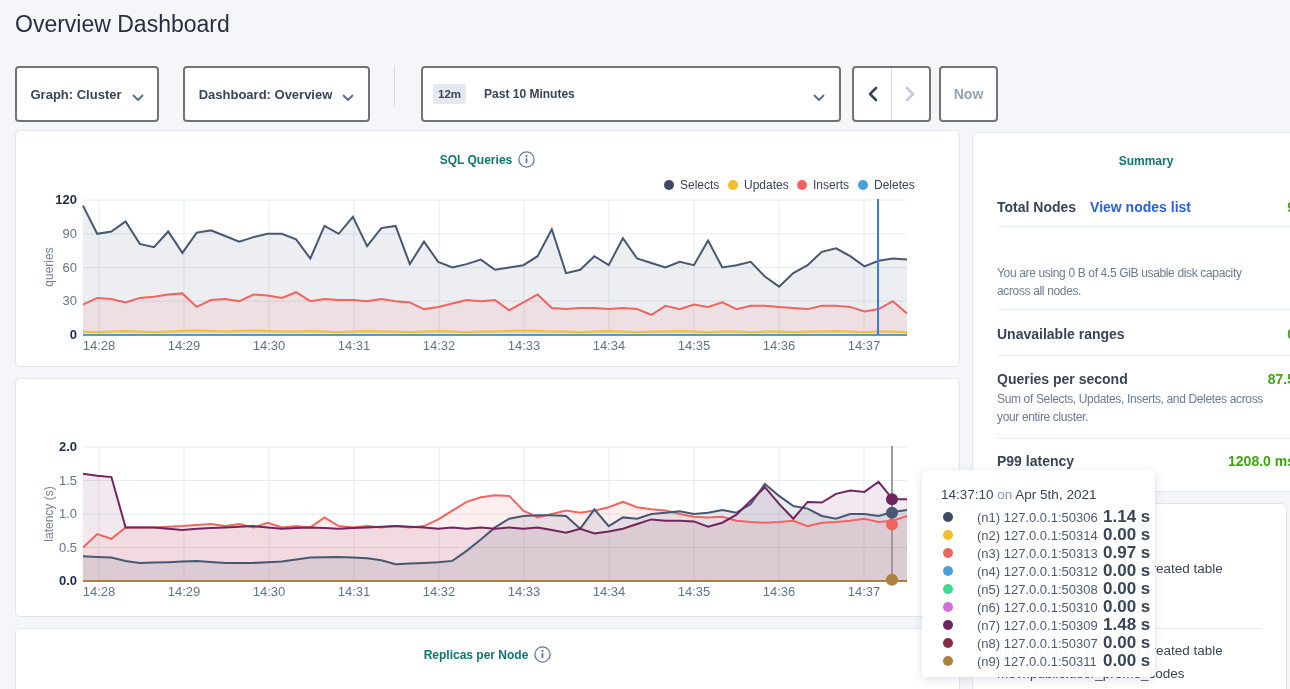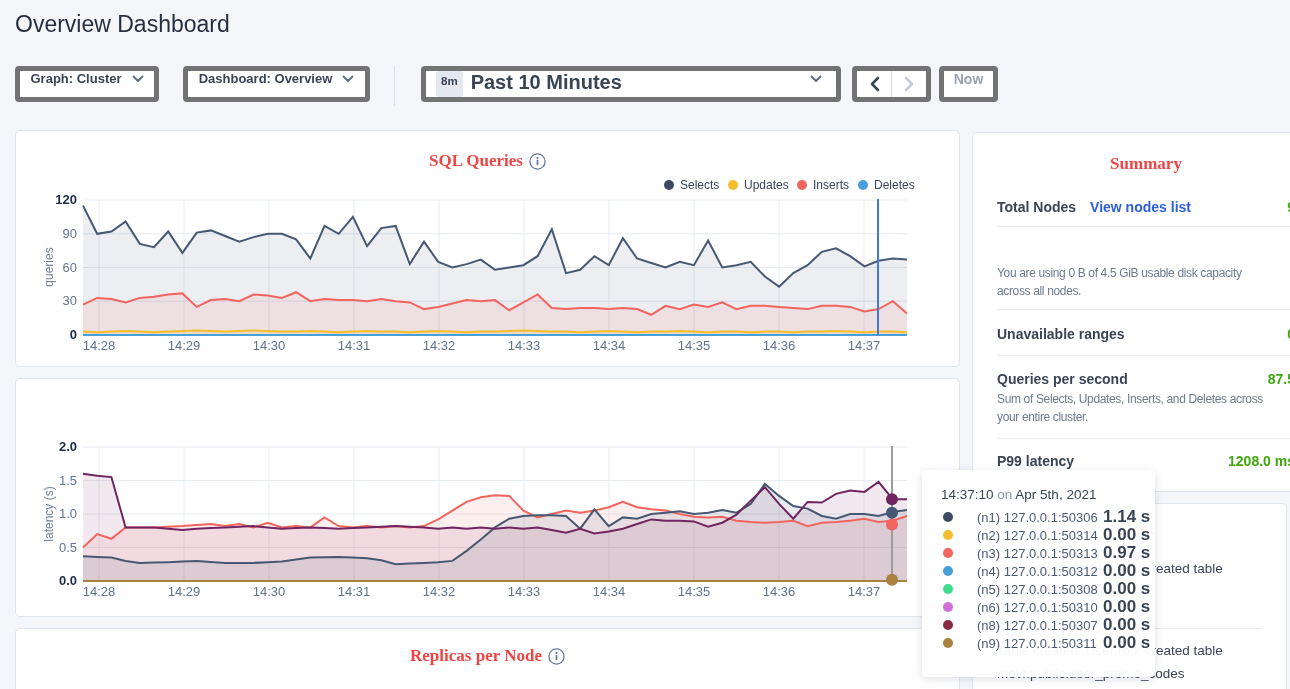--- a/index.html
+++ b/index.html
@@ -1,25 +1,25 @@
 <!DOCTYPE html>
 <html><head><meta charset="utf-8"><style>
 * { margin:0; padding:0; box-sizing:border-box; }
 html,body { width:1290px; height:689px; overflow:hidden;
   font-family:"Liberation Sans",sans-serif; background:#f4f6fa; position:relative; }
 h1 { position:absolute; left:15px; top:11px; font-size:23px; font-weight:400;
   color:#262f40; letter-spacing:0; }
-.btn { position:absolute; top:66px; height:36px; background:#fff;
-  border:5px solid #737373; border-radius:4px; display:flex; 
+.btn { position:absolute; top:66px; height:56px; background:#fff;
+  border:2px solid #737373; border-radius:4px; display:flex; align-items:center;
   justify-content:center; font-size:13px; font-weight:bold; color:#394455; }
 .chev { display:inline-block; margin-left:10px; width:12px; height:8px; }
 .vsep { position:absolute; left:394px; top:66px; height:40px; width:1px; background:#d6dce6; }
 .panel { position:absolute; background:#fff; border:1px solid #e0e6ee; border-radius:5px; }
 .ptitle { position:absolute; left:0; right:0; display:flex; align-items:center;
-  justify-content:center; gap:6px; font-size:17px; font-weight:bold; color:#ef4444;font-family:Liberation Serif, serif; }
+  justify-content:center; gap:6px; font-size:12px; font-weight:bold; color:#0f766e; }
 .info svg { display:block; }
 .legend { position:absolute; left:0; top:0; width:945px; font-size:12px; color:#394455; }
 .litem { position:absolute; top:48px; display:flex; align-items:center; gap:6px; height:12px; }
 .ldot { width:10px; height:10px; border-radius:50%; display:inline-block; }
 .srow { position:absolute; left:24px; right:24px; display:flex;
   font-size:14px; font-weight:bold; color:#394455; }
 .srow .grn { margin-left:auto; color:#3ea60b; }
 .sdesc { position:absolute; left:24px; right:0; font-size:12px; letter-spacing:-0.35px;
   color:#6c7b8e; line-height:18px; font-weight:normal; white-space:nowrap; }
 .sdiv { position:absolute; left:24px; right:24px; height:1px; background:#e7ecf2; }
@@ -40,22 +40,22 @@
 <div class="btn" style="left:15px;width:144px;">Graph: Cluster<span class="chev"><svg width="12" height="8" viewBox="0 0 12 8">
         <path d="M1.5 1.5 L6 6 L10.5 1.5" fill="none" stroke="#5a6b85" stroke-width="1.8" stroke-linecap="round" stroke-linejoin="round"></path>
       </svg></span></div>
 <div class="btn" style="left:183px;width:187px;">Dashboard: Overview<span class="chev"><svg width="12" height="8" viewBox="0 0 12 8">
         <path d="M1.5 1.5 L6 6 L10.5 1.5" fill="none" stroke="#5a6b85" stroke-width="1.8" stroke-linecap="round" stroke-linejoin="round"></path>
       </svg></span></div>
 <div class="vsep"></div>
 
 <div class="btn" style="left:421px;width:420px;justify-content:flex-start;padding:0 10px;">
   <span style="background:#e4e9f1;border-radius:3px;font-size:11.5px;font-weight:bold;
-    color:#394455;padding:4px 5px;">8m</span>
-  <span style="margin-left:8px;font-size:20px;">Past 10 Minutes</span>
+    color:#394455;padding:4px 5px;">12m</span>
+  <span style="margin-left:18px;font-size:12px;">Past 10 Minutes</span>
   <span class="chev" style="margin-left:auto;margin-right:4px;"><svg width="12" height="8" viewBox="0 0 12 8">
         <path d="M1.5 1.5 L6 6 L10.5 1.5" fill="none" stroke="#5a6b85" stroke-width="1.8" stroke-linecap="round" stroke-linejoin="round"></path>
       </svg></span>
 </div>
 <div class="btn" style="left:852px;width:79px;padding:0;">
   <div style="flex:1;display:flex;align-items:center;justify-content:center;height:100%;border-right:1px solid #d6dce6;">
     <svg width="11" height="16" viewBox="0 0 11 16">
         <path d="M9 2 L3 8 L9 14" fill="none" stroke="#394455" stroke-width="2.6" stroke-linecap="round" stroke-linejoin="round"></path>
       </svg>
   </div>
@@ -230,20 +230,25 @@
       <span class="ttdot" style="background:#3ddc8c"></span>
       <span class="ttname">(n5) 127.0.0.1:50308</span>
       <span class="ttval">0.00 s</span>
     </div>
     <div class="ttrow">
       <span class="ttdot" style="background:#d36fd6"></span>
       <span class="ttname">(n6) 127.0.0.1:50310</span>
       <span class="ttval">0.00 s</span>
     </div>
     <div class="ttrow">
+      <span class="ttdot" style="background:#712560"></span>
+      <span class="ttname">(n7) 127.0.0.1:50309</span>
+      <span class="ttval">1.48 s</span>
+    </div>
+    <div class="ttrow">
       <span class="ttdot" style="background:#8a2b44"></span>
       <span class="ttname">(n8) 127.0.0.1:50307</span>
       <span class="ttval">0.00 s</span>
     </div>
     <div class="ttrow">
       <span class="ttdot" style="background:#a8823e"></span>
       <span class="ttname">(n9) 127.0.0.1:50311</span>
       <span class="ttval">0.00 s</span>
     </div>
 </div>

